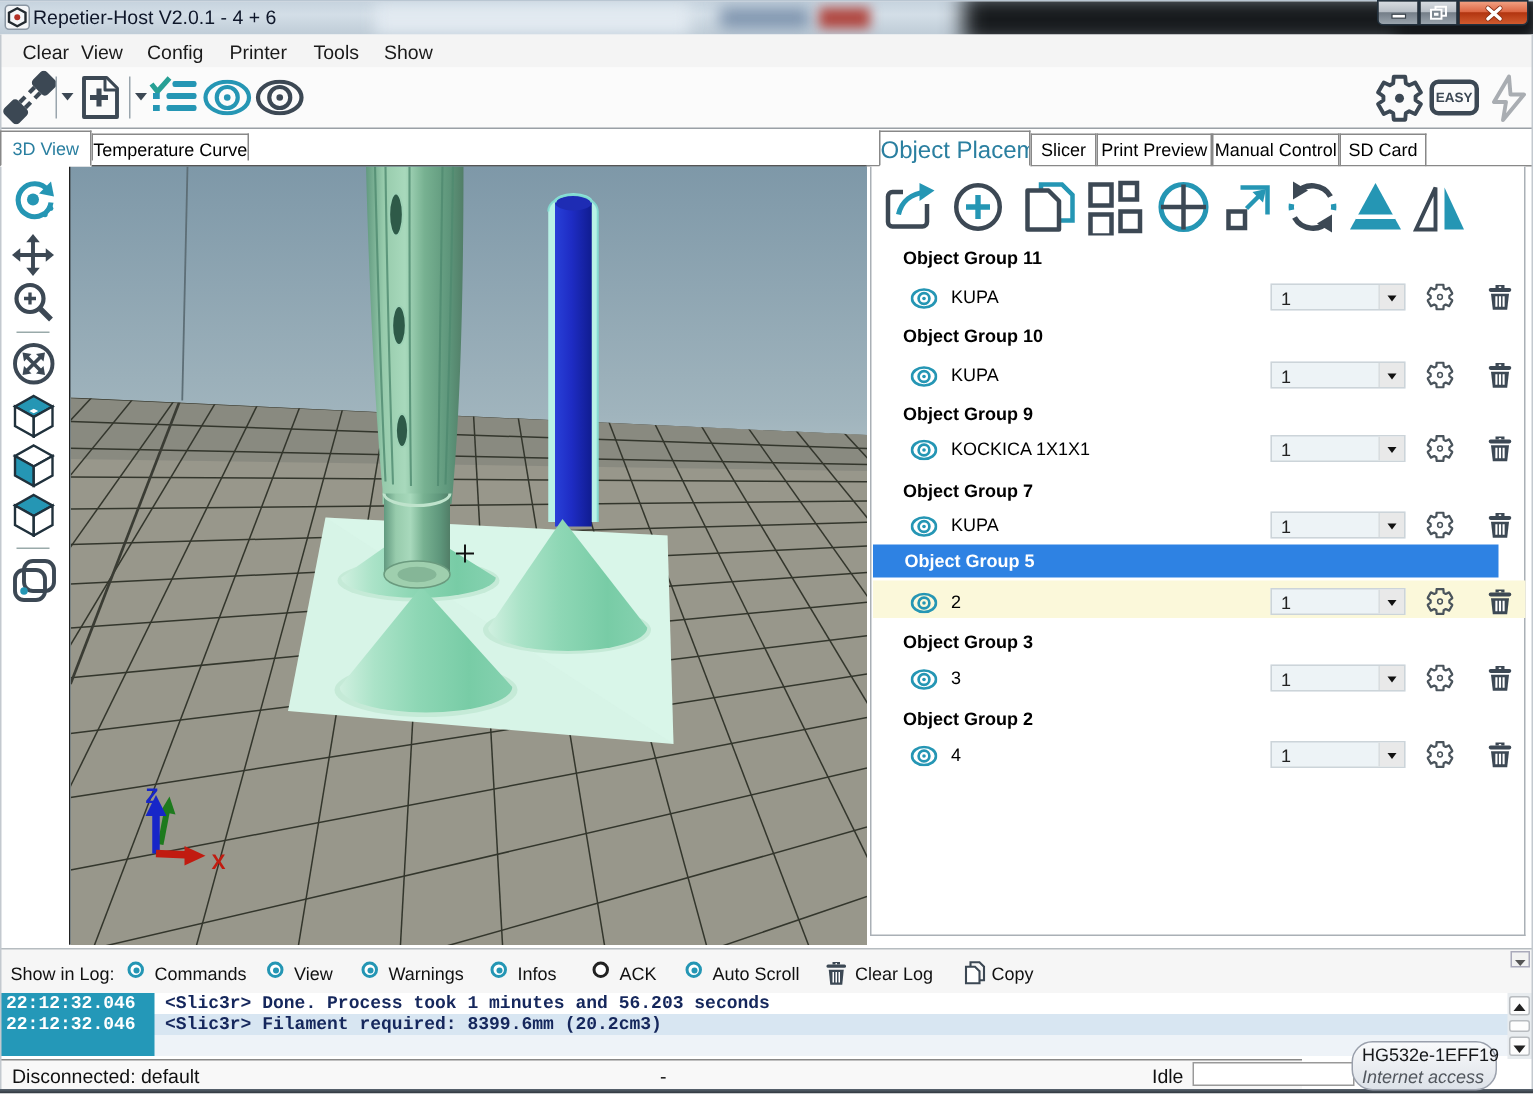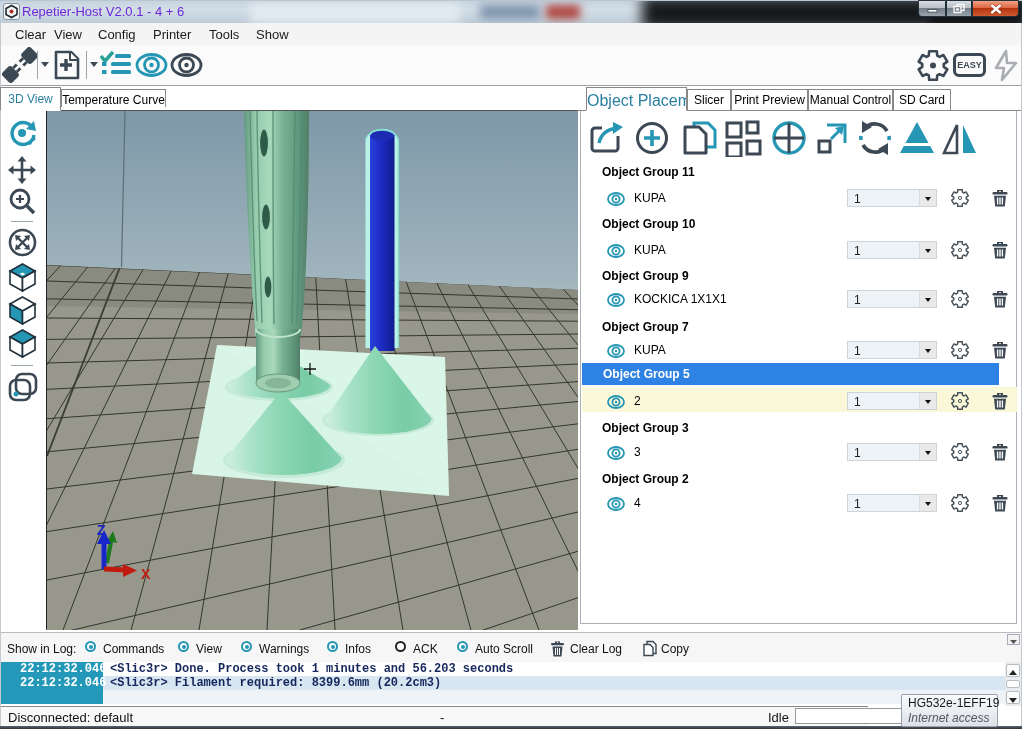--- a/index.html
+++ b/index.html
@@ -4,21 +4,21 @@
 html,body{width:1022px;height:729px;overflow:hidden;font-family:"Liberation Sans",sans-serif;background:#fff;position:relative}
 .abs{position:absolute}
 
 #titlebar{left:0;top:0;width:1022px;height:23px;background:linear-gradient(180deg,#c6d3de 0%,#d3dee7 40%,#bfccd7 100%);overflow:hidden;border-top:1px solid #b9c6d2}
 #tb-smudge1{left:250px;top:2px;width:210px;height:20px;background:#e2eaf1;filter:blur(5px)}
 #tb-red{left:546px;top:4px;width:34px;height:14px;background:rgba(170,45,35,0.85);filter:blur(4px)}
 #tb-blue{left:480px;top:4px;width:60px;height:14px;background:#7d93ad;filter:blur(5px)}
 #tb-dark{left:642px;top:-5px;width:383px;height:34px;background:#16191c;filter:blur(7px)}
 #tb-dark2{left:930px;top:-4px;width:95px;height:30px;background:#14171a;filter:blur(5px)}
 #tb-icon{left:3px;top:3px;width:17px;height:17px;background:#f4f6f8;border:1px solid #8a96a2;border-radius:3px}
-#title-text{left:22px;top:4px;font-size:13px;color:#6d28d9}
+#title-text{left:22px;top:4px;font-size:13px;color:#0f172a}
 
 #winbtns{left:918px;top:0;width:102px;height:18px}
 .wbtn{position:absolute;top:0;height:17px;border:1px solid #22303c;background:linear-gradient(180deg,#d7dce1 0%,#b8bfc6 45%,#747e88 50%,#9aa4ad 100%);color:#fff;text-align:center}
 #btn-min{left:0;width:28px;border-radius:0 0 0 4px}
 #btn-max{left:28px;width:26px}
 #btn-close{left:54px;width:47px;border-radius:0 0 4px 0;background:linear-gradient(180deg,#f2a183 0%,#dd6845 45%,#b23510 50%,#d05a2e 100%)}
 .wglyph{position:absolute;left:0;right:0;top:0;bottom:0}
 
 #menubar{left:0;top:23px;width:1022px;height:22px;background:#f4f4f4;font-size:13px;color:#1a1a1a}
 #menubar span{position:absolute;top:4px}
@@ -45,30 +45,30 @@
 #yel-row{position:absolute;left:1px;width:435px;height:25px;background:#fbf8da}
 
 #logbar{left:0;top:632px;width:1022px;height:30px;background:#f6f6f6;border-top:1px solid #b6bcc0;font-size:12px;color:#111}
 #logbar .lbl{position:absolute;top:9px}
 .radio{position:absolute;top:8px;width:11px;height:11px;border-radius:50%;border:2px solid #2496b4;background:#fff}
 .radio.on:after{content:"";position:absolute;left:1.5px;top:1.5px;width:4px;height:4px;border-radius:50%;background:#2496b4}
 .radio.off{border-color:#222}
 
 #log{left:0;top:662px;width:1022px;height:44px;background:#fff;overflow:hidden;font-family:"Liberation Mono",monospace;font-size:12px;font-weight:bold}
 .logrow{position:absolute;left:0;width:1006px;height:14px}
-.lr-t{position:absolute;left:0;top:0;width:103px;height:14px;background:#2498b8;color:#fff;padding-left:20px}
+.lr-t{position:absolute;left:0;top:0;width:103px;height:14px;background:#2498b8;color:#fff;padding-left:4px}
 .lr-m{position:absolute;left:110px;top:0;color:#15275c;white-space:pre}
 
 #lsb{left:1005px;top:662px;width:17px;height:44px;background:#e8ecef}
 .sbtn{position:absolute;left:1px;width:14px;height:13px;background:#fdfdfd;border:1px solid #b8bcc0;border-radius:2px}
 
 #statusbar{left:0;top:706px;width:868px;height:20px;background:#f8f8f8;border-top:1px solid #888;font-size:13px;color:#111}
 #botframe{left:0;top:726px;width:1022px;height:3px;background:linear-gradient(180deg,#5a6570,#2c333a)}
 #idlebox{left:795px;top:708px;width:108px;height:16px;border:1px solid #999;background:#fff}
-#tooltip{left:901px;top:694px;width:97px;height:33px;white-space:nowrap;background:linear-gradient(180deg,#f9fafb,#dde2e9);border:1px solid #9aa0ac;border-radius:2px;font-size:12px;color:#16181a;padding:1px 0 0 6px;line-height:15px}
+#tooltip{left:901px;top:694px;width:97px;height:33px;white-space:nowrap;background:linear-gradient(180deg,#f9fafb,#dde2e9);border:1px solid #9aa0ac;border-radius:14px;font-size:12px;color:#16181a;padding:1px 0 0 6px;line-height:15px}
 #tooltip .ia{font-style:italic;color:#52575e}
 </style></head><body>
 
 <div class="abs" id="titlebar">
     <div class="abs" id="tb-smudge1"></div>
     <div class="abs" id="tb-blue"></div>
     <div class="abs" id="tb-red"></div>
     <div class="abs" id="tb-dark"></div>
     <div class="abs" id="tb-dark2"></div>
   </div>

